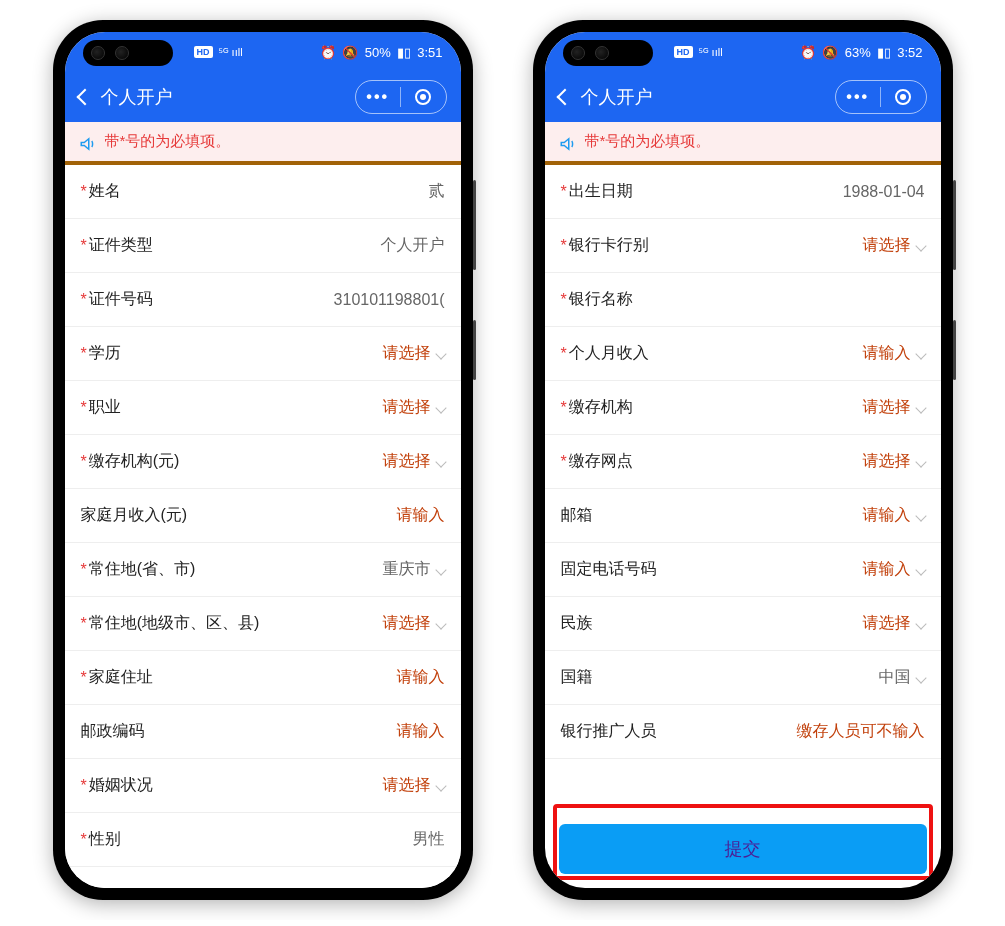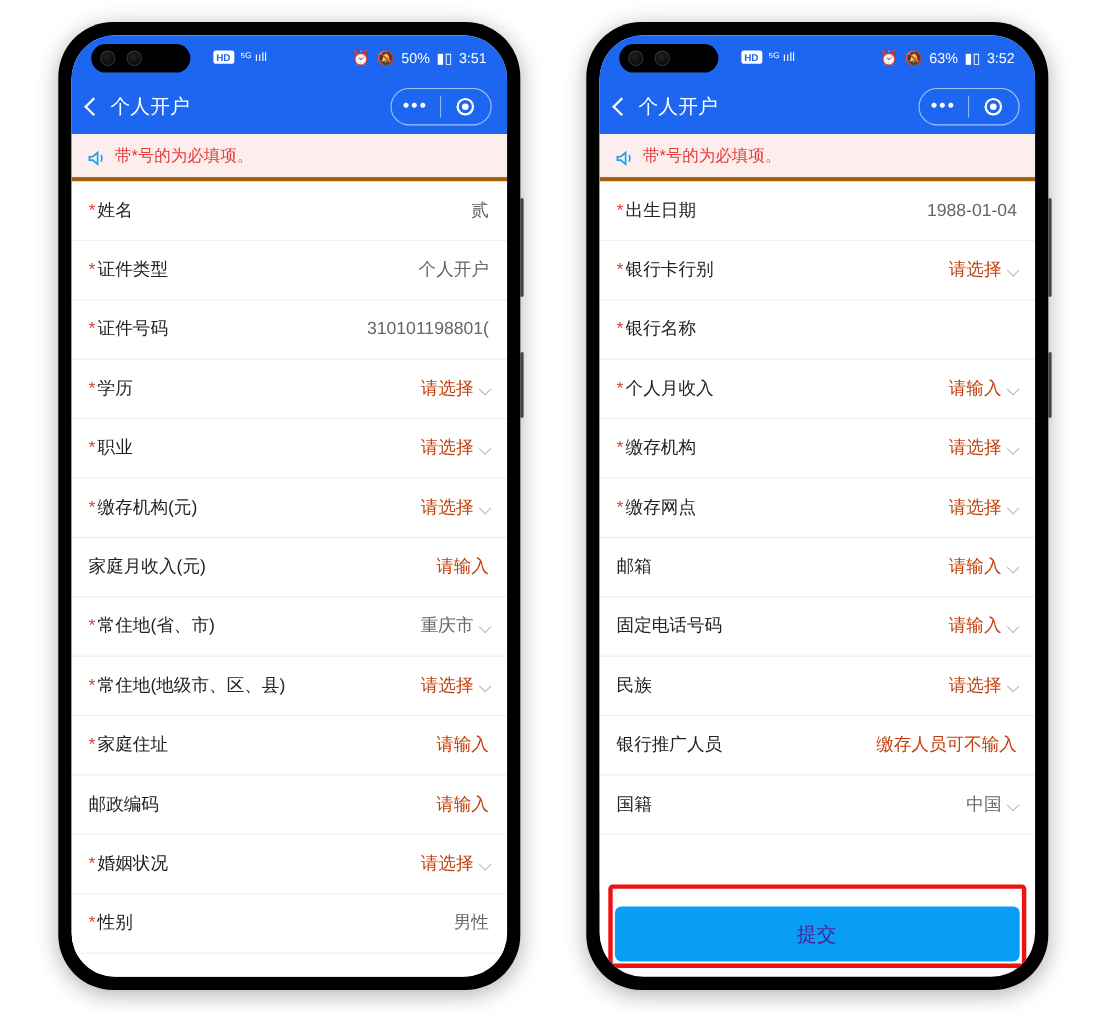--- a/index.html
+++ b/index.html
@@ -463,33 +463,33 @@
           <div class="label">
             <span>民族</span>
           </div>
           <div class="value">
             <span>请选择</span>
             <span class="chev"></span>
           </div>
         </div>
         <div class="row">
           <div class="label">
+            <span>国籍</span>
+          </div>
+          <div class="value has-data">
+            <span>中国</span>
+            <span class="chev"></span>
+          </div>
+        </div>
+        <div class="row">
+          <div class="label">
             <span>银行推广人员</span>
           </div>
           <div class="value">
             <span>缴存人员可不输入</span>
-          </div>
-        </div>
-        <div class="row">
-          <div class="label">
-            <span>国籍</span>
-          </div>
-          <div class="value has-data">
-            <span>中国</span>
-            <span class="chev"></span>
           </div>
         </div>
       </div>
 
     <div class="submit-wrap">
       <button class="submit-btn">提交</button>
     </div>
 
     <div class="highlight-box" style="left:8px;right:8px;bottom:8px;height:76px;"></div>
   </div>

